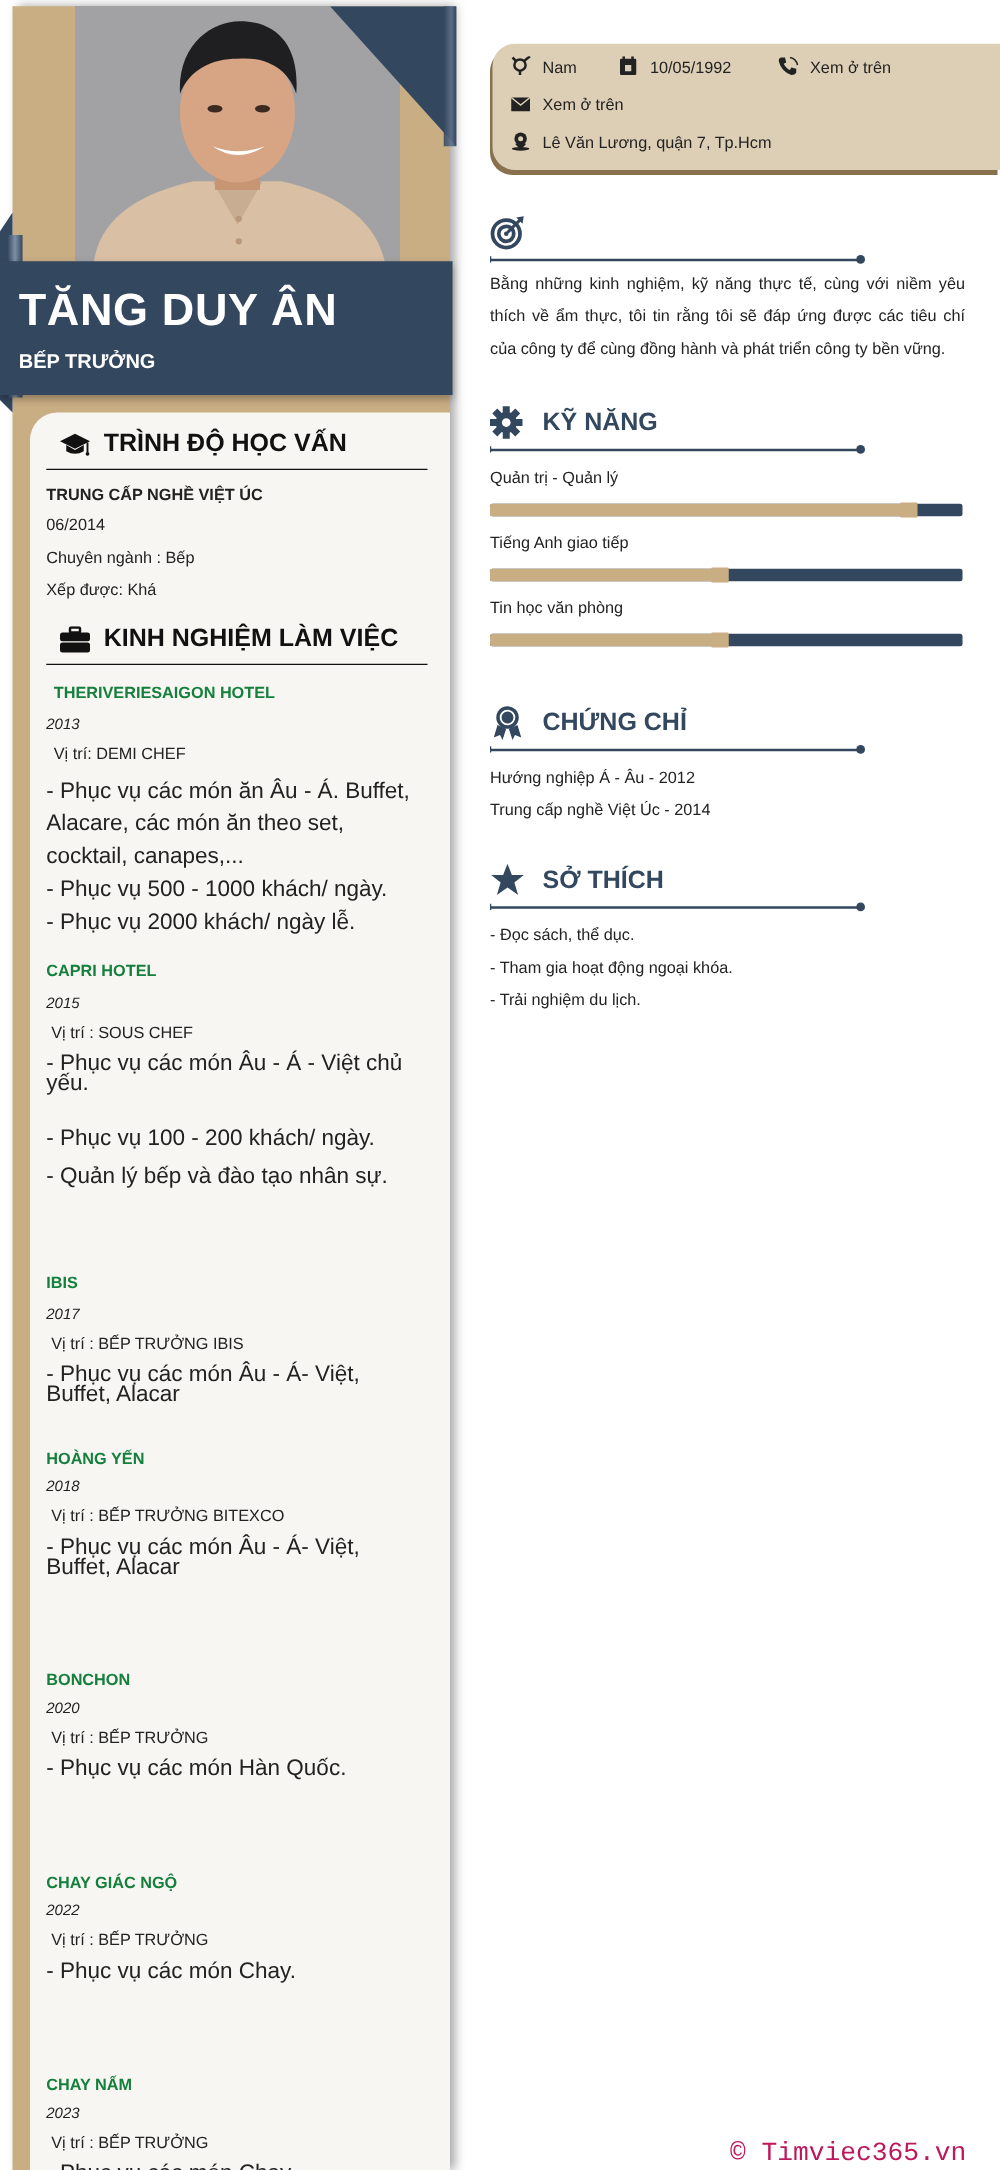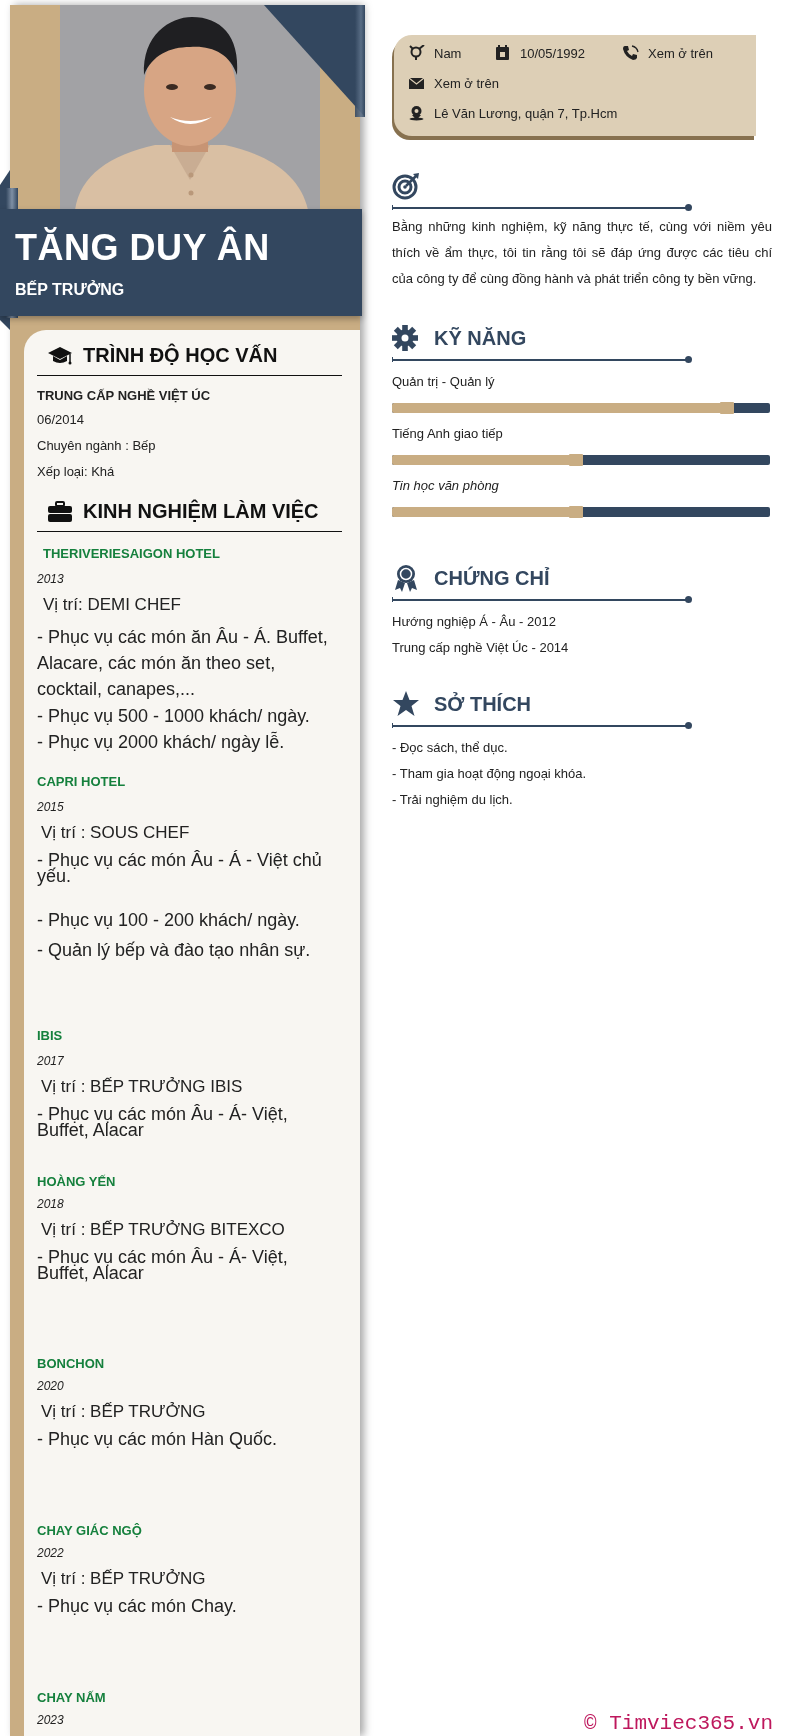--- a/index.html
+++ b/index.html
@@ -53,26 +53,26 @@
     margin-bottom: 12px;
   }
   .sec-head .sec-icon { width: 26px; height: 22px; display: inline-block; }
   .sec-head .sec-title { font-weight: bold; font-size: 20px; color: #111; }
 
   .edu-school { font-weight: bold; font-size: 13px; color: #222; margin-bottom: 9px; }
   .line { font-size: 13px; color: #222; margin-bottom: 10px; line-height: 16px; }
   .job { margin-bottom: 0; }
   .job .company { font-weight: bold; font-size: 13px; color: #15803d; margin-bottom: 11px; }
   .job .year { font-size: 12px; margin-bottom: 9px; font-style: italic; }
-  .job .pos { font-size: 17px; margin-bottom: 9px; padding-left: 4px; }
+  .job .pos { font-size: 13px; margin-bottom: 9px; padding-left: 4px; }
   .job .desc { font-size: 18px; margin-bottom: 15px; line-height: 16px; }
 
   
   .contact-box {
-    position: absolute; left: 394px; top: 35px; width: 362px; height: 101px;
+    position: absolute; left: 394px; top: 35px; width: 406px; height: 101px;
     background: #ddcfb6;
     border-top-left-radius: 18px; border-bottom-left-radius: 18px;
     box-shadow: -2px 4px 0 #87714f;
   }
   .contact-row { position: absolute; display: flex; align-items: center; font-size: 13px; color: #222; }
   .contact-row .c-icon { width: 18px; height: 16px; margin-right: 8px; }
 
   .r-section { position: absolute; left: 392px; width: 380px; }
   .r-head { display: flex; align-items: center; gap: 12px; height: 32px; }
   .r-head .r-icon { width: 30px; height: 28px; }
@@ -165,21 +165,21 @@
         <polygon points="13,2 25,8 13,14 1,8" fill="#111"></polygon>
         <path d="M6 11 L6 16 Q13 20 20 16 L20 11 L13 15 Z" fill="#111"></path>
         <line x1="23" y1="9" x2="23" y2="17" stroke="#111" stroke-width="1.5"></line>
         <circle cx="23" cy="18" r="1.5" fill="#111"></circle>
       </svg>
       <span class="sec-title">TRÌNH ĐỘ HỌC VẤN</span>
     </div>
     <div class="edu-school">TRUNG CẤP NGHỀ VIỆT ÚC</div>
     <div class="line">06/2014</div>
     <div class="line">Chuyên ngành : Bếp</div>
-    <div class="line">Xếp loại: Khá</div>
+    <div class="line">Xếp được: Khá</div>
   </div>
 
   <div style="margin-top:20px;">
     <div class="sec-head" style="margin-bottom:14px;">
       <svg class="sec-icon" viewBox="0 0 26 22">
         <rect x="9" y="1" width="8" height="4" rx="1" fill="none" stroke="#111" stroke-width="2"></rect>
         <rect x="1" y="5" width="24" height="7" rx="2" fill="#111"></rect>
         <rect x="1" y="13" width="24" height="8" rx="2" fill="#111"></rect>
       </svg>
       <span class="sec-title">KINH NGHIỆM LÀM VIỆC</span>
@@ -333,21 +333,21 @@
       <div class="skill-knob" style="left:calc(90% - 12px);"></div>
     </div>
   </div>
   <div style="margin-top:13px;">
     <div class="skill-label">Tiếng Anh giao tiếp</div>
     <div class="skill-track">
       <div class="skill-fill" style="width:50%;"></div>
       <div class="skill-knob" style="left:calc(50% - 12px);"></div>
     </div>
   </div>
-  <div style="margin-top:13px;font-style:italic;">
+  <div style="margin-top:13px;">
     <div class="skill-label">Tin học văn phòng</div>
     <div class="skill-track">
       <div class="skill-fill" style="width:50%;"></div>
       <div class="skill-knob" style="left:calc(50% - 12px);"></div>
     </div>
   </div>
 </div>
 
 <div class="r-section" style="top:562px;">
   <div class="r-head">

